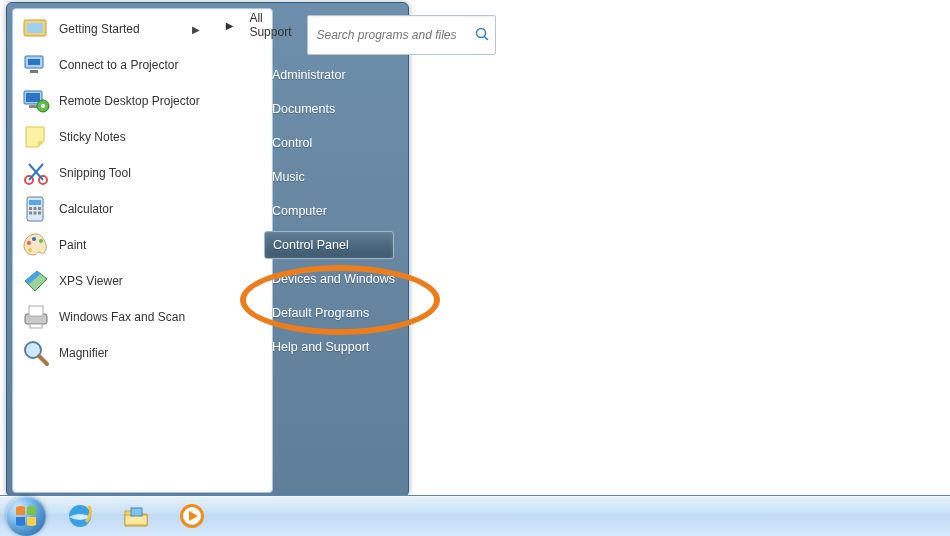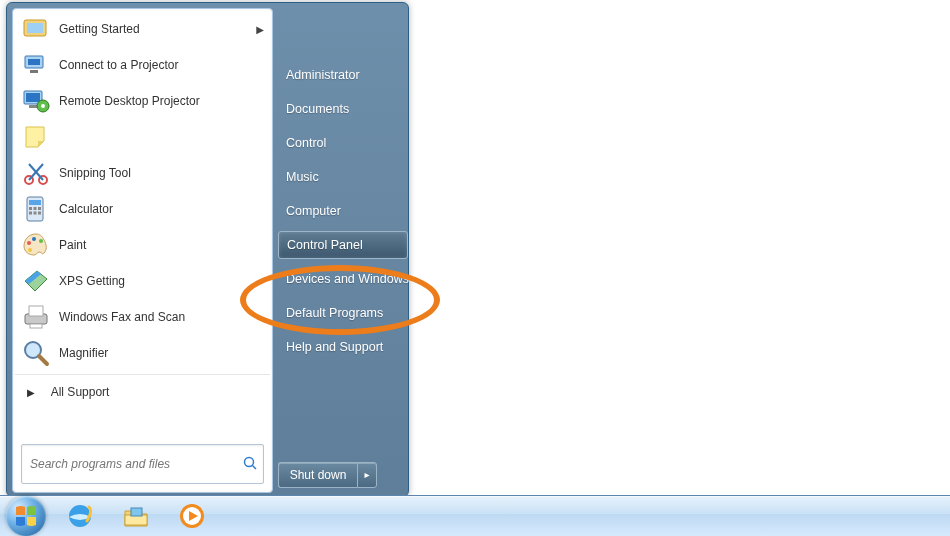--- a/index.html
+++ b/index.html
@@ -17,21 +17,21 @@
     background:linear-gradient(180deg,#74c8ff 0%,#2aa0ff 100%);
     box-shadow:0 0 4px rgba(255,255,255,.8), inset 0 0 4px rgba(255,255,255,.6);
     display:flex;align-items:center;justify-content:center;
   }
   .profile-icon svg{width:36px;height:36px;}
   
   .left-panel{
     position:absolute;left:5px;top:5px;width:259px;height:483px;
     background:#fff;border:1px solid #a9c6e2;border-radius:4px;
     box-shadow:inset 0 0 3px rgba(0,0,0,.08);
-    display:flex;flex-direction:column;
+    display:flex;flex-direction:row;
   }
   .program-list{flex:0 0 auto;padding:2px;}
   .prog-item{
     height:36px;display:flex;align-items:center;padding:0 6px;border-radius:3px;
     font-size:12px;color:#333;
   }
   .prog-ico{width:30px;height:30px;display:flex;align-items:center;justify-content:center;margin-right:8px;}
   .prog-label{flex:1;}
   .prog-arrow{font-size:10px;color:#444;}
   .sep{height:1px;background:#e6e6e6;margin:1px 2px;}
@@ -47,21 +47,21 @@
     box-shadow:inset 0 1px 2px rgba(0,0,0,.08);
   }
   .search-box input{
     flex:1;border:none;outline:none;font-style:italic;color:#7b7b7b;font-size:12px;
     background:transparent;
   }
   .search-box .mag{color:#2e7dd1;font-size:14px;}
 
   
   .right-panel{
-    position:absolute;left:271px;top:58px;width:130px;color:#fff;font-size:12px;
+    position:absolute;left:257px;top:58px;width:130px;color:#fff;font-size:12px;
   }
   .r-item{
     height:28px;line-height:28px;padding:0 8px;border-radius:3px;margin-bottom:6px;
     cursor:default;white-space:nowrap;font-size:12.5px;
     text-shadow:0 1px 1px rgba(0,0,0,.25);
   }
   .r-item.highlight{
     background:linear-gradient(180deg,#5f7c93 0%,#3d586e 100%);
     border:1px solid #9db6c9;border-radius:3px;line-height:26px;height:26px;
     box-shadow:inset 0 0 4px rgba(255,255,255,.15);
@@ -165,20 +165,21 @@
         <span class="prog-label">Remote Desktop Projector</span>
       </div>
 
       <div class="prog-item">
         <span class="prog-ico">
           <svg viewBox="0 0 30 30">
               <path d="M5 5 h18 v14 l-6 6 h-12 z" fill="#fff1a3" stroke="#d9c24d"></path>
               <path d="M17 19 h6 l-6 6 z" fill="#e8d468"></path>
             </svg>
         </span>
+        <span class="prog-label">Sticky Notes</span>
       </div>
 
       <div class="prog-item">
         <span class="prog-ico">
           <svg viewBox="0 0 30 30">
               <circle cx="8" cy="22" r="4" fill="none" stroke="#d94f4f" stroke-width="2"></circle>
               <circle cx="22" cy="22" r="4" fill="none" stroke="#d94f4f" stroke-width="2"></circle>
               <line x1="8" y1="22" x2="22" y2="6" stroke="#3a78b5" stroke-width="2"></line>
               <line x1="22" y1="22" x2="8" y2="6" stroke="#3a78b5" stroke-width="2"></line>
             </svg>
@@ -215,21 +216,21 @@
         <span class="prog-label">Paint</span>
       </div>
 
       <div class="prog-item">
         <span class="prog-ico">
           <svg viewBox="0 0 30 30">
               <path d="M4 15 l12-10 l10 8 l-12 12 z" fill="#9cd39c" stroke="#3a8b3a"></path>
               <path d="M4 15 l12-10 l4 3 l-12 10 z" fill="#4aa3e8"></path>
             </svg>
         </span>
-        <span class="prog-label">XPS Getting</span>
+        <span class="prog-label">XPS Viewer</span>
       </div>
 
       <div class="prog-item">
         <span class="prog-ico">
           <svg viewBox="0 0 30 30">
               <rect x="4" y="12" width="22" height="10" rx="2" fill="#c9c9c9" stroke="#777"></rect>
               <rect x="8" y="4" width="14" height="10" fill="#fff" stroke="#aaa"></rect>
               <rect x="9" y="22" width="12" height="4" fill="#fff" stroke="#aaa"></rect>
             </svg>
         </span>
@@ -275,26 +276,20 @@
     <div class="r-item"><span>Documents</span></div>
     <div class="r-item"><span>Control</span></div>
     <div class="r-item"><span>Music</span></div>
     <div class="r-item"><span>Computer</span></div>
     <div class="r-item highlight"><span>Control Panel</span></div>
     <div class="r-item"><span>Devices and Windows</span></div>
     <div class="r-item"><span>Default Programs</span></div>
     <div class="r-item"><span>Help and Support</span></div>
   </div>
 
-  <div class="shutdown">
-    <div class="btn-main"><span>Shut down</span></div>
-    <div class="btn-arrow">
-      <span>▸</span>
-    </div>
-  </div>
 
 </div>
 
 <div class="annot"></div>
 
 <div class="taskbar">
   <div class="start-orb">
     <svg viewBox="0 0 24 24">
       <path d="M2 3 q5-2 9 0 v8 H2 z" fill="#f08c2e"></path>
       <path d="M13 3 q5-2 9 0 v8 H13 z" fill="#7cc243"></path>

